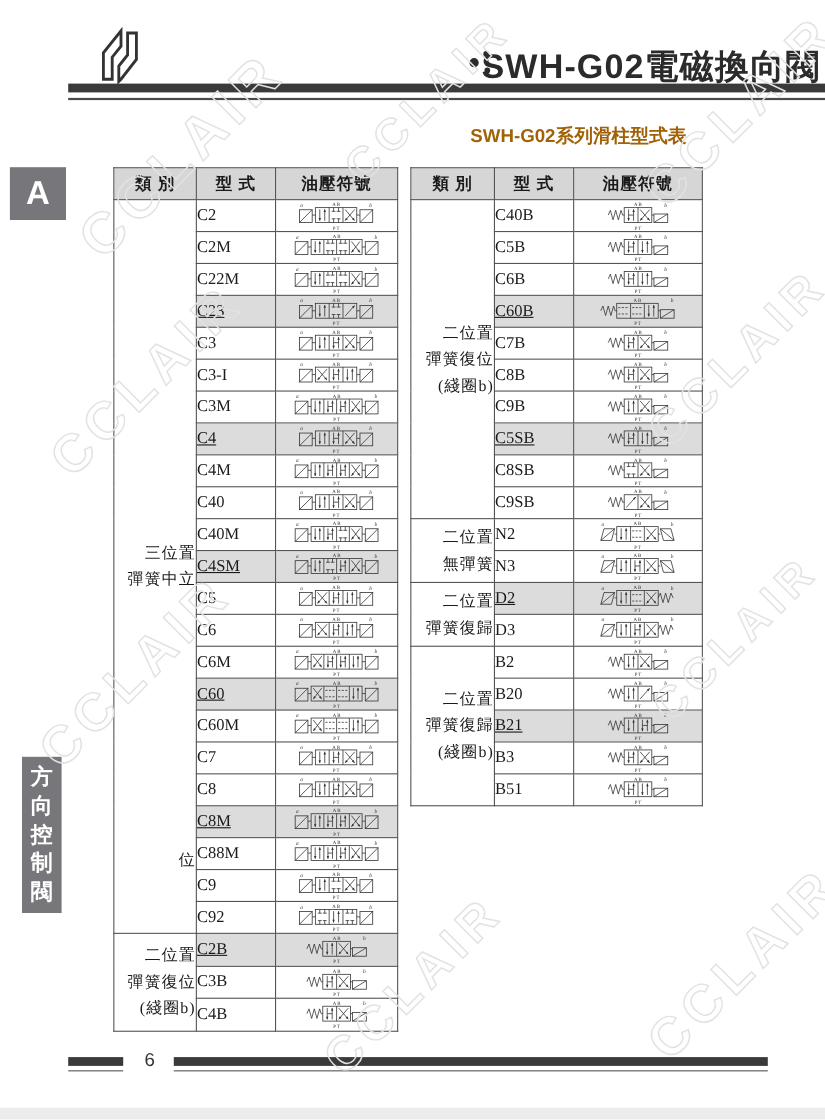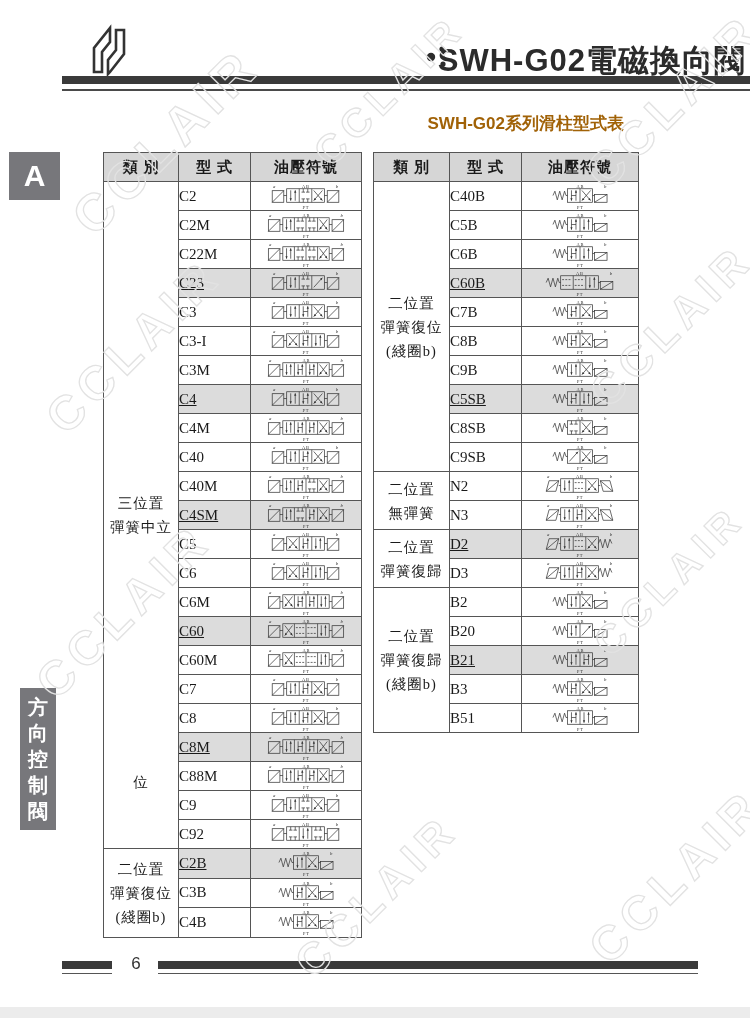--- a/index.html
+++ b/index.html
@@ -24,21 +24,21 @@
   
   table.valve{position:absolute;border-collapse:collapse;table-layout:fixed;}
   #left-table{left:103px;top:152px;}
   #right-table{left:373px;top:152px;}
   table.valve th,table.valve td{border:1px solid #555;padding:0;overflow:hidden;}
   table.valve th{background:#d6d6d6;font-size:15px;font-weight:bold;height:28px;letter-spacing:1px;margin-top:16px;}
   td.model{text-align:left;font-size:15px;}
   td.sym{text-align:center;vertical-align:middle;}
   td.sym svg{display:block;margin:0 auto;}
   tr.hl td.model, tr.hl td.sym{background:#dcdcdc;text-decoration:underline;}
-  td.cat{position:relative;text-align:center;font-size:14.5px;letter-spacing:1px;vertical-align:middle;}
+  td.cat{position:relative;text-align:right;font-size:14.5px;letter-spacing:1px;vertical-align:middle;}
   .cat-main div{line-height:24px;}
   .cat-extra{position:absolute;left:0;width:100%;top:89%;line-height:14px;}
   #left-table .g0 td{height:27.6px;}
   #left-table .g1 td{height:28.6px;}
   #right-table td{height:27.5px;}
   
   .wm{position:absolute;font-family:"Liberation Sans",sans-serif;font-weight:bold;
       transform:rotate(-45deg);color:transparent;-webkit-text-stroke:1.3px #e2e2e2;
       letter-spacing:7px;pointer-events:none;z-index:5;white-space:nowrap;}
   

